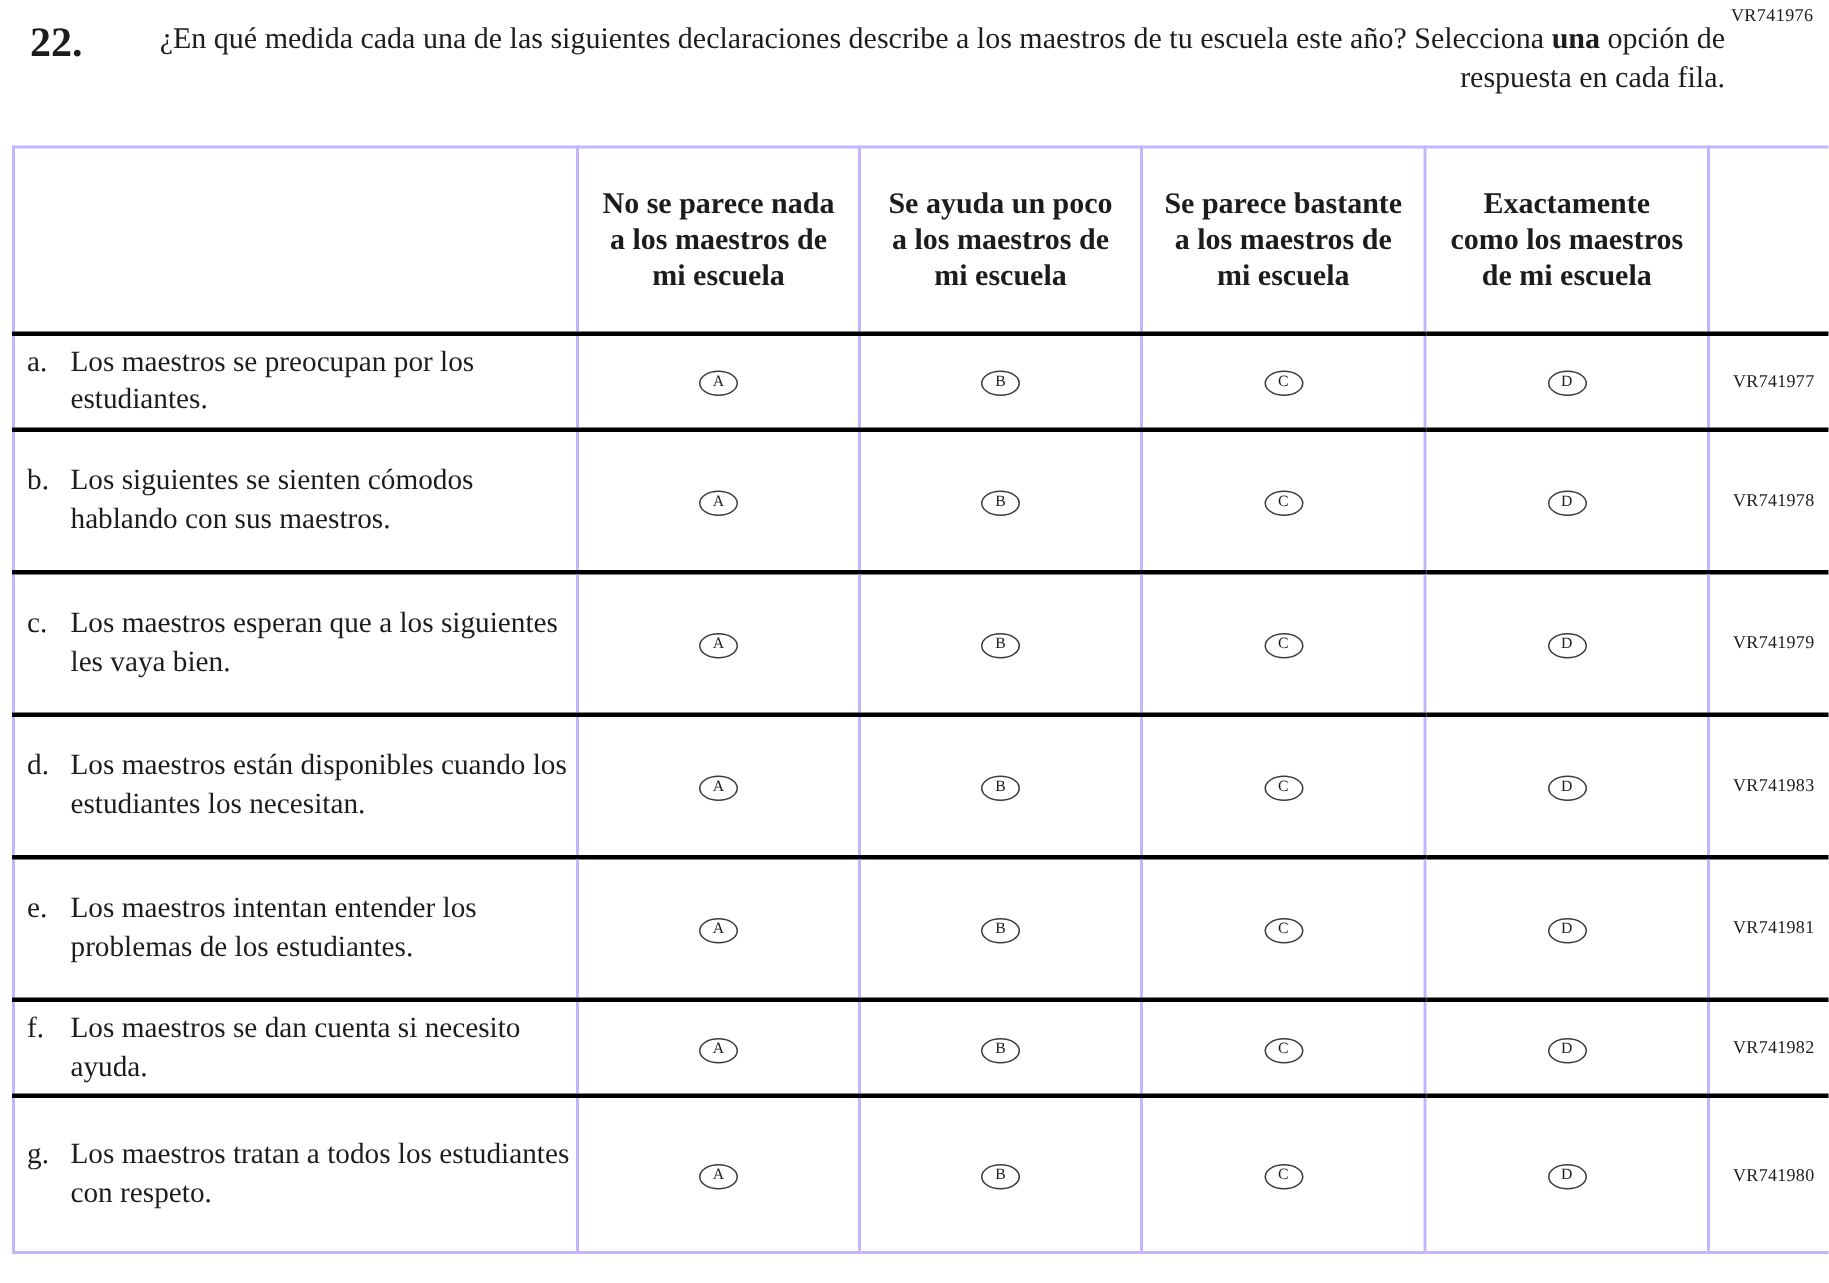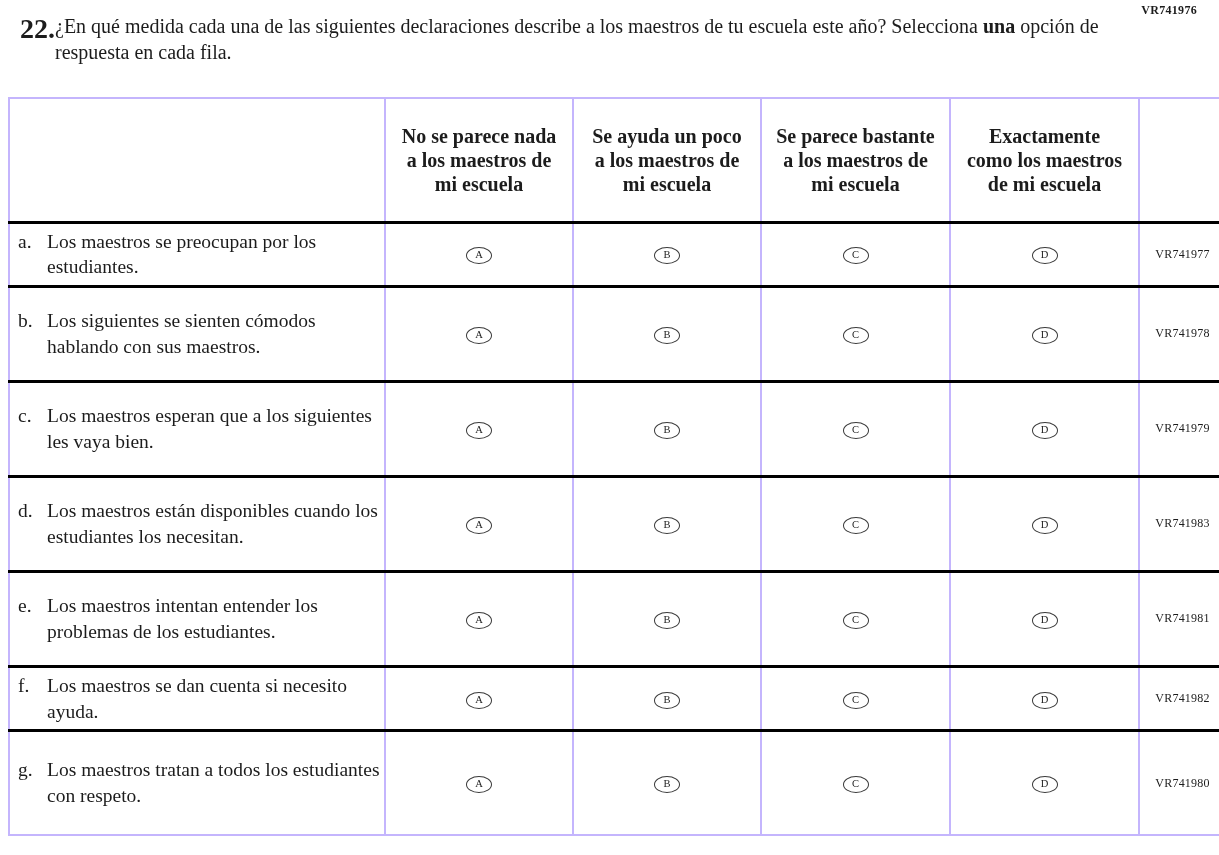--- a/index.html
+++ b/index.html
@@ -6,39 +6,39 @@
   html,body { width:1219px; height:855px; }
   body {
     background:#ffffff;
     color:#1c1c1c;
     font-family:"Liberation Serif","DejaVu Serif",serif;
     position:relative;
     overflow:hidden;
   }
   .corner-code {
     position:absolute;
-    top:3px; right:22px;
+    top:3px; right:10px;
     font-size:12px;
     letter-spacing:0.3px;
-    font-weight:bold;
   }
   .question {
     display:flex;
     align-items:flex-start;
     padding:13px 40px 0 20px;
   }
   .qnum {
     font-weight:bold;
     font-size:28px;
     flex:0 0 30px;
   }
   .qtext {
     font-size:20px;
     line-height:1.3;
     max-width:1095px;
+    text-align:right;
   }
   table.resp {
     border-collapse:collapse;
     table-layout:fixed;
     width:1204px;
     margin:32px 7px 0 8px;
   }
   table.resp th, table.resp td {
     border:2px solid #c4b5fd;
   }

